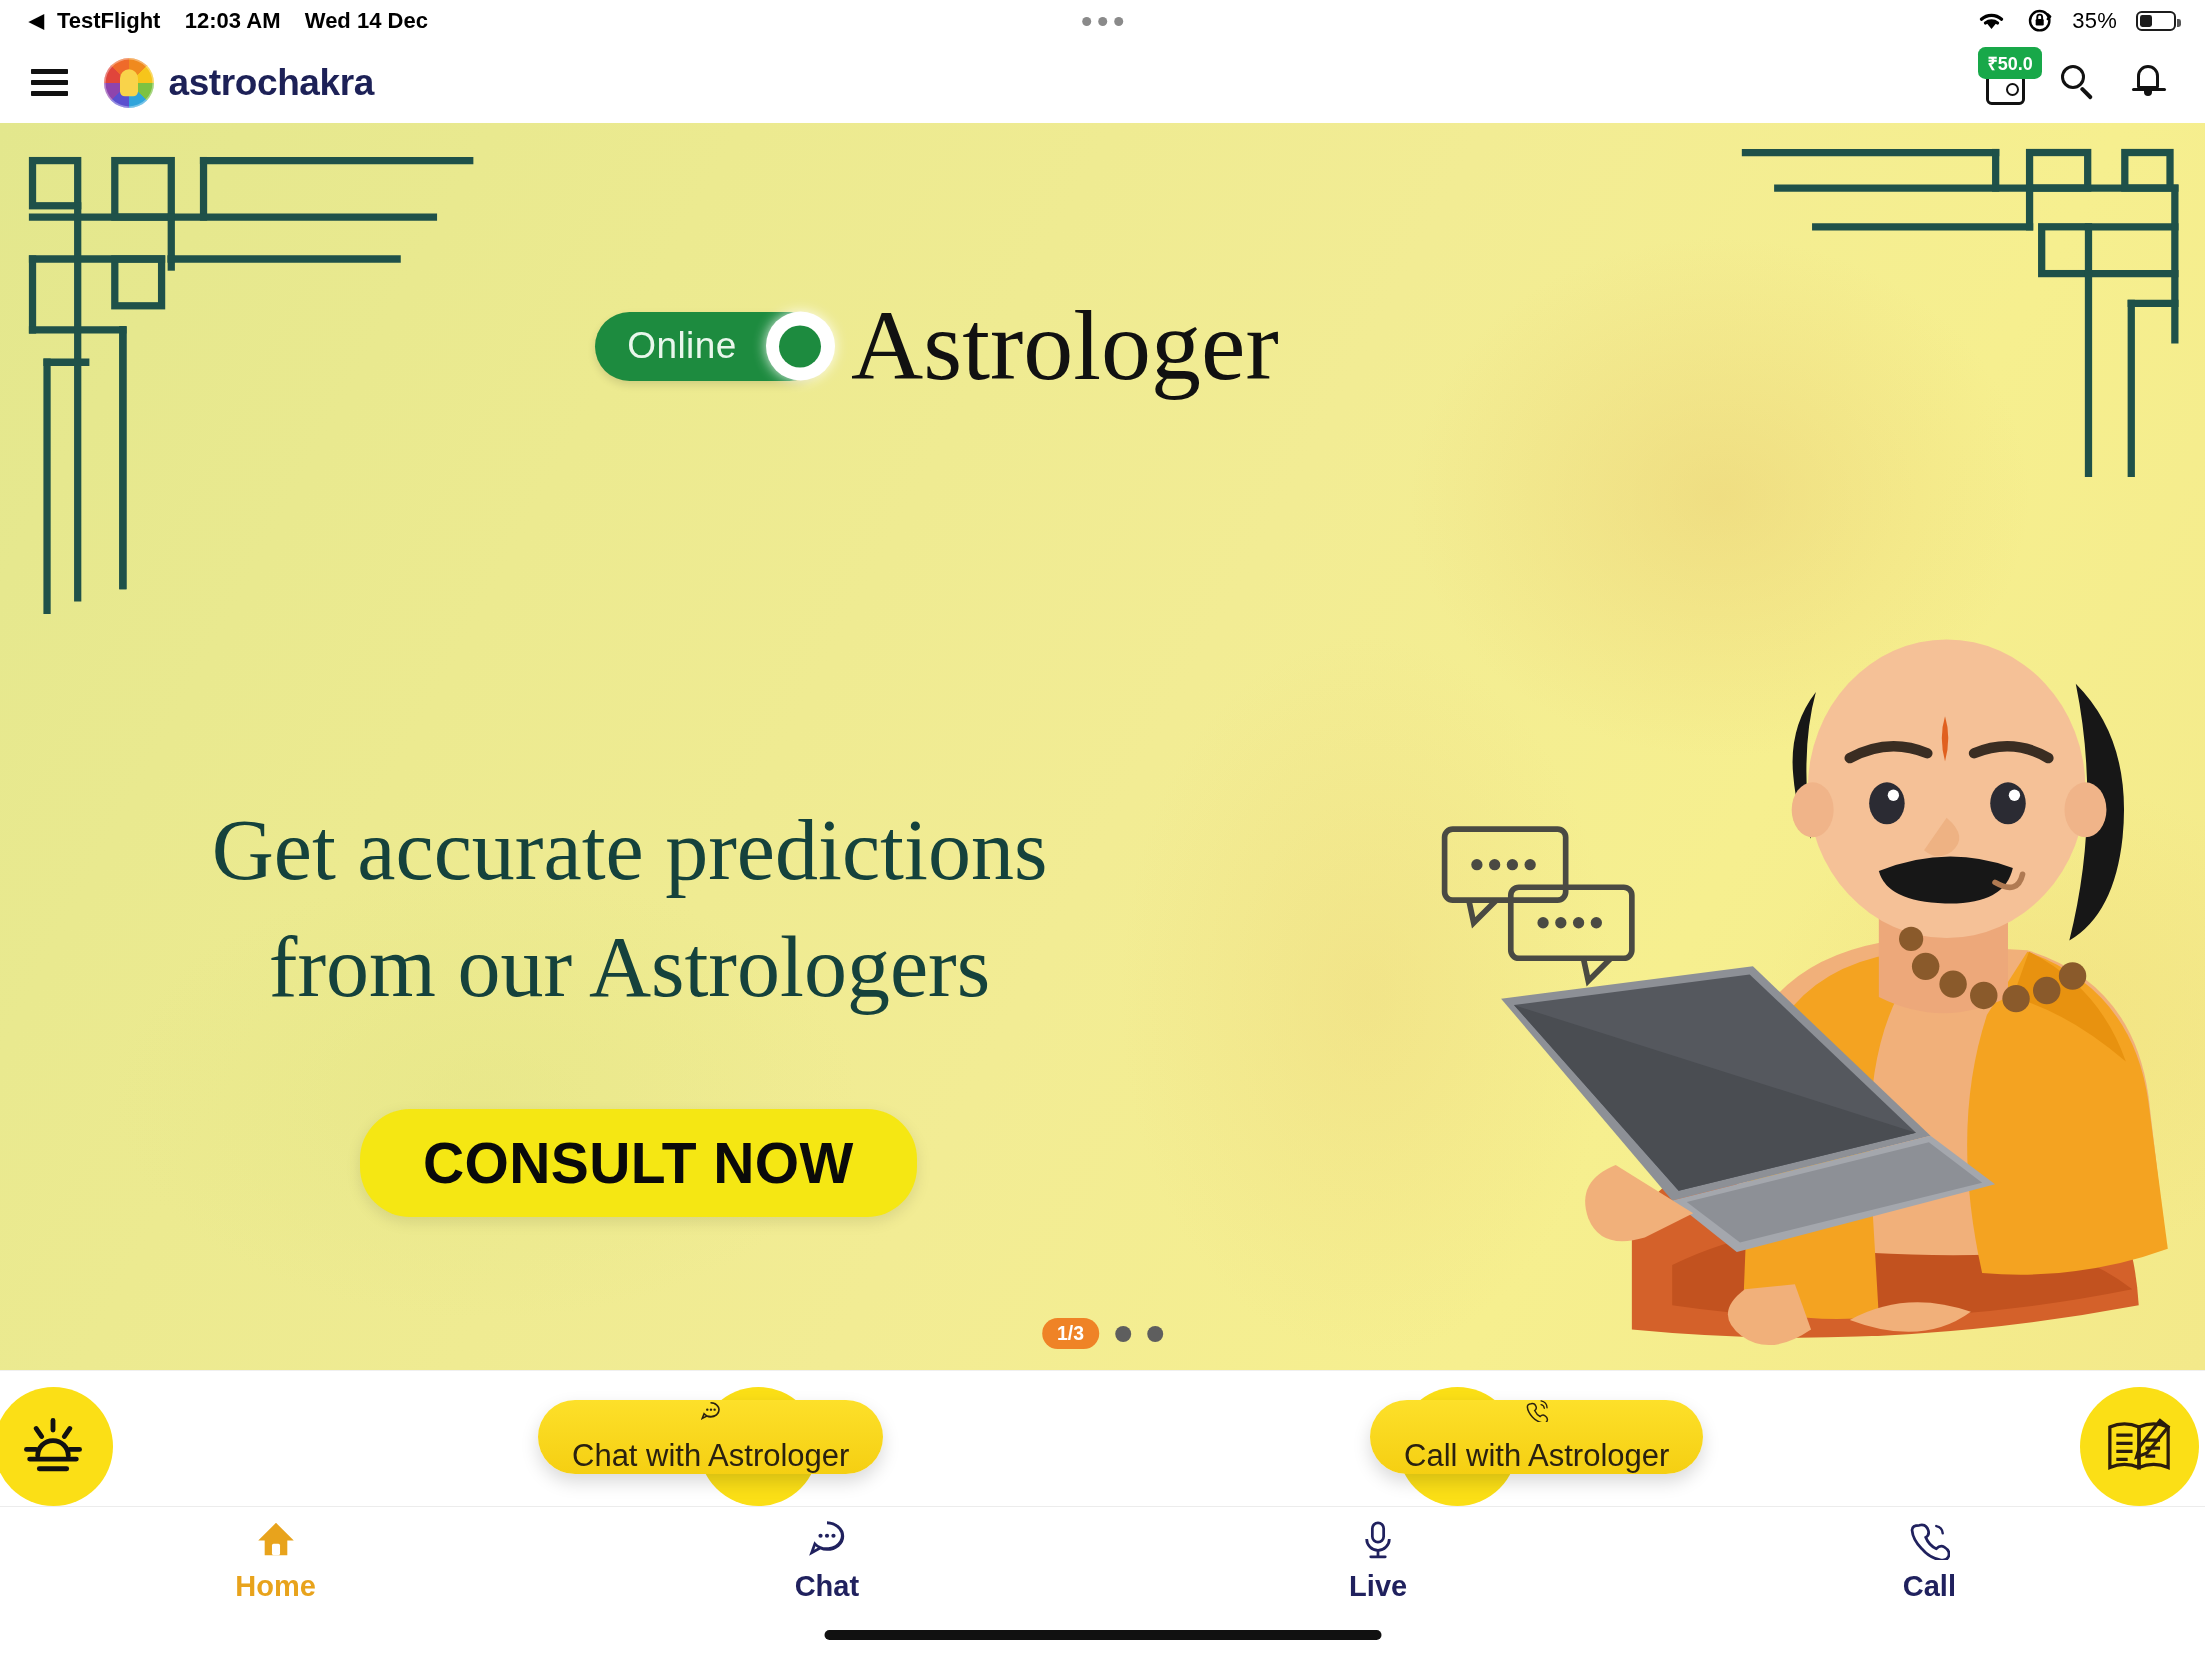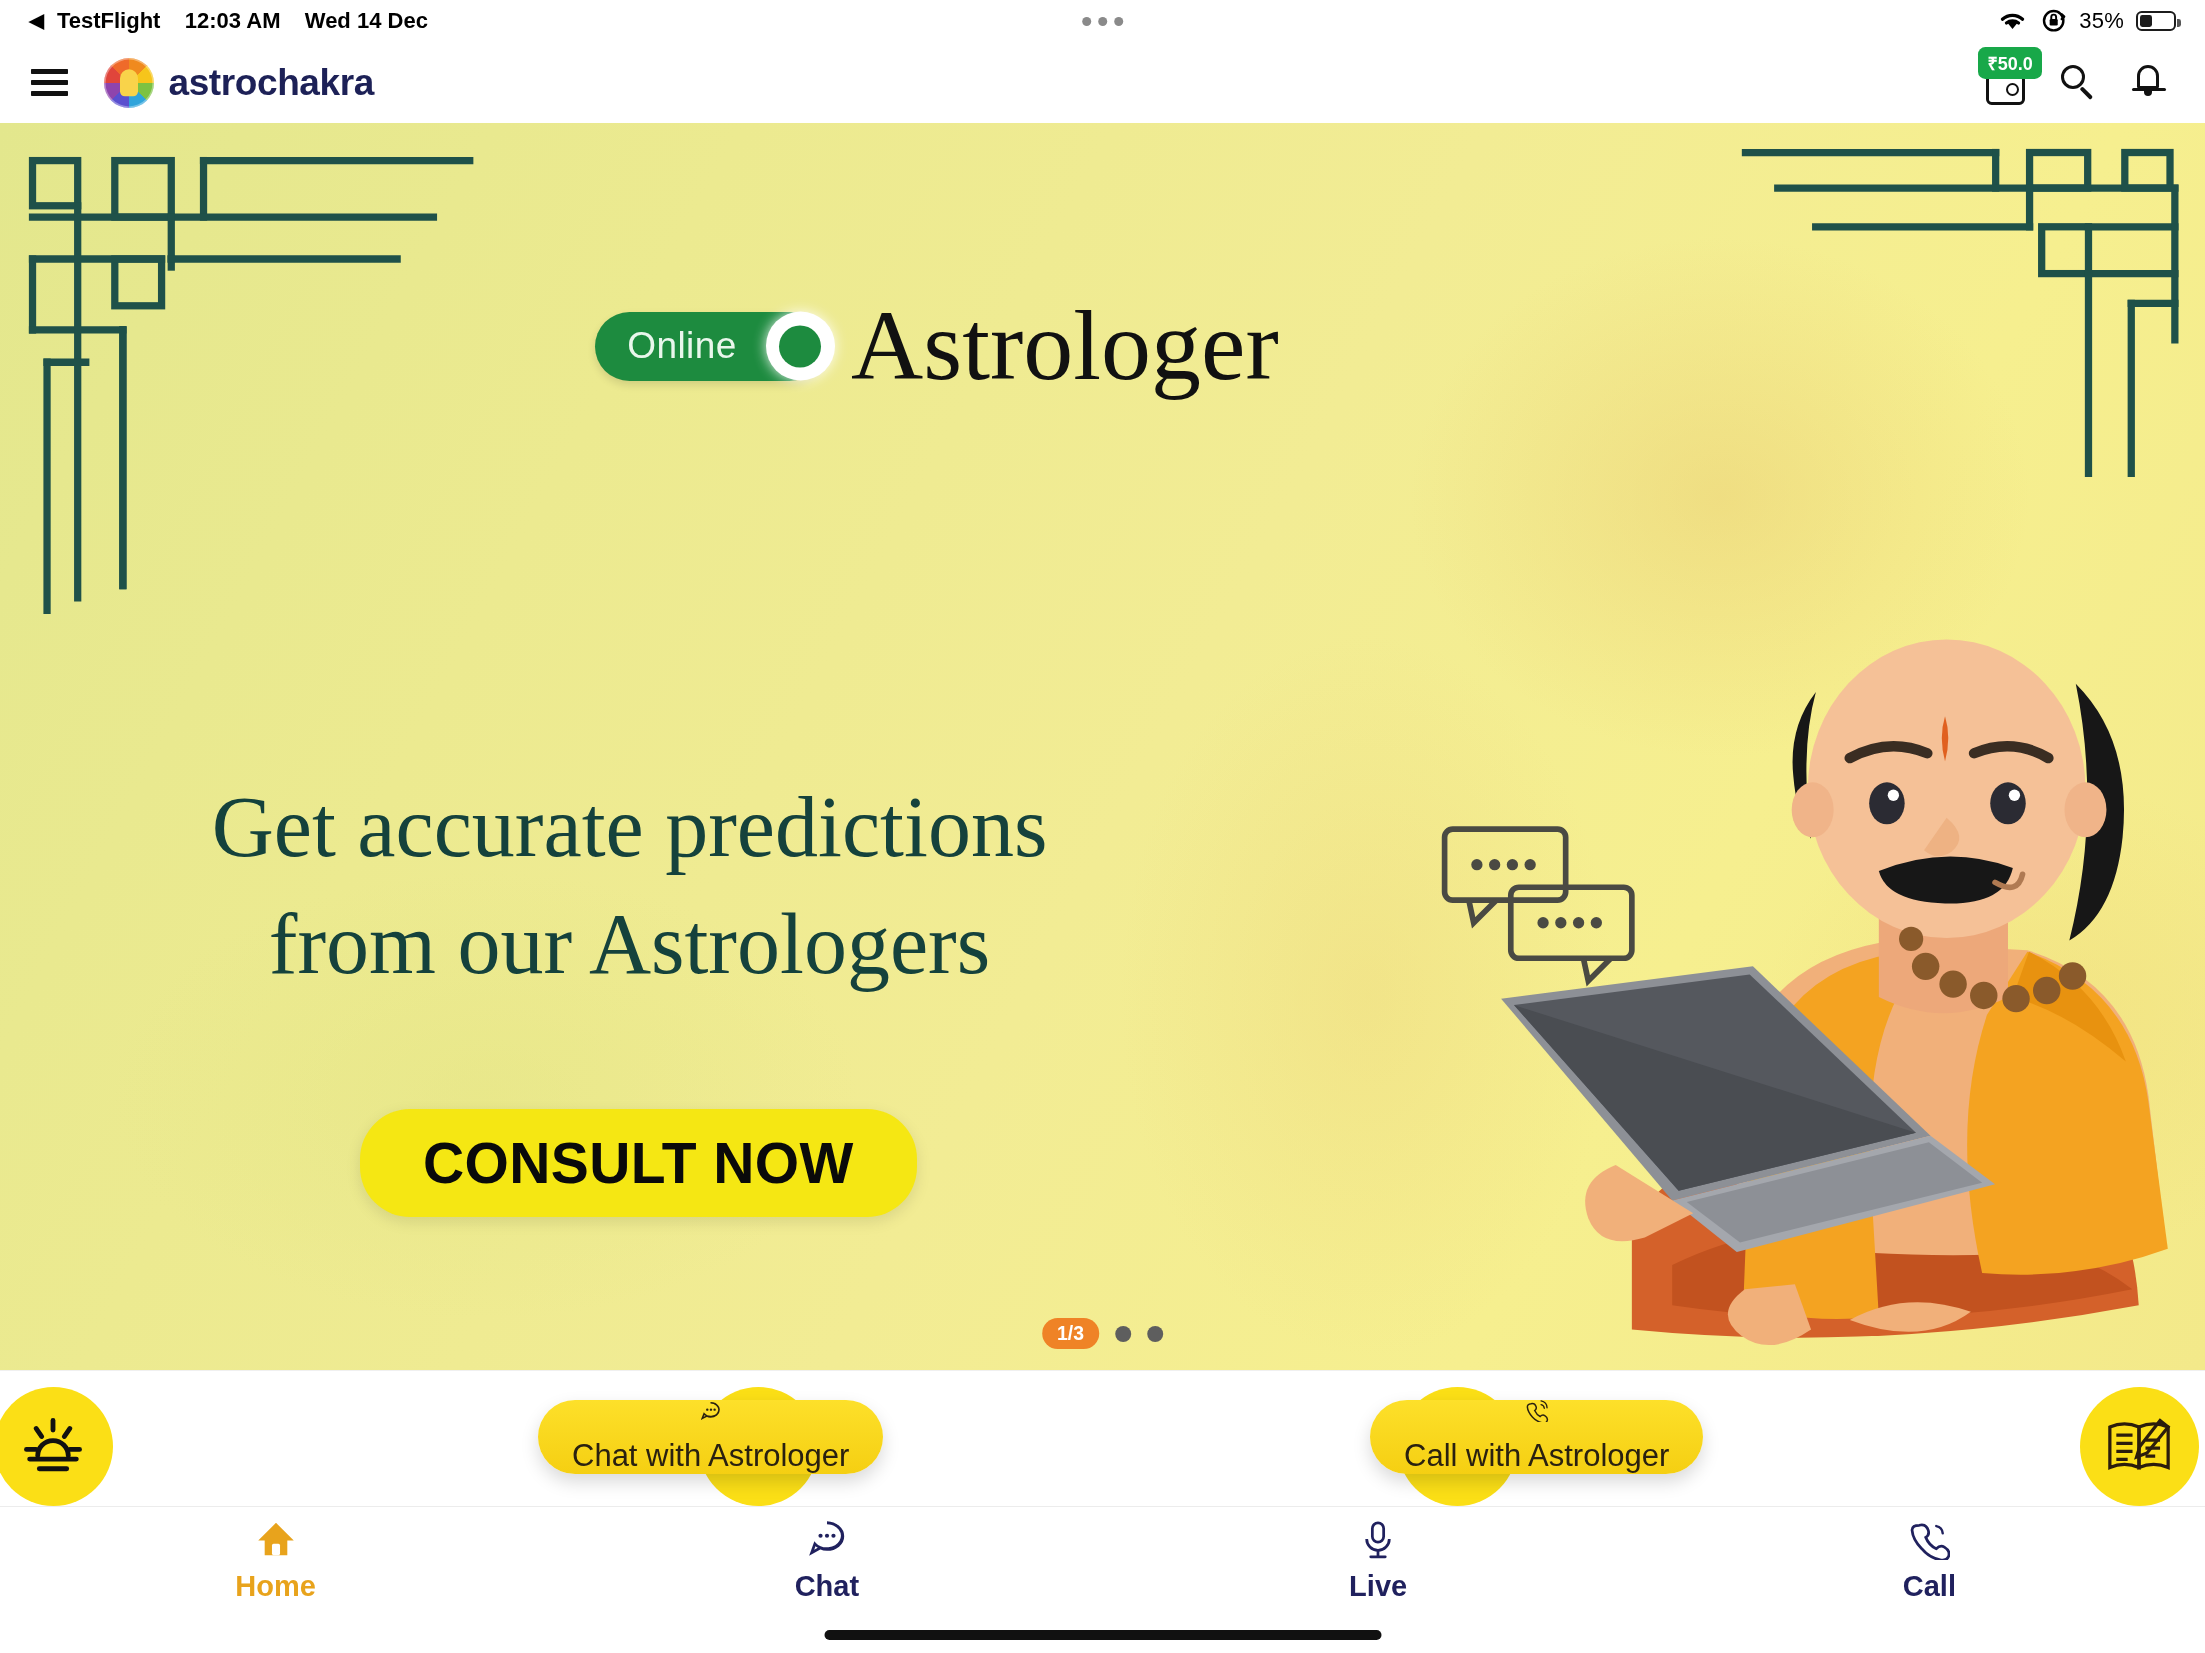--- a/index.html
+++ b/index.html
@@ -15,21 +15,21 @@
   .statusbar {
     position: absolute; top: 0; left: 0; width: 2205px; height: 42px;
     display: flex; align-items: center; padding: 0 29px;
     font-size: 22px; font-weight: 600; color: #000; z-index: 40;
   }
   .sb-left { display: flex; align-items: center; gap: 13px; }
   .sb-back-arrow { font-size: 19.4px; line-height: 1; }
   .sb-center { position: absolute; left: 50%; transform: translateX(-50%);
                display: flex; gap: 7.3px; align-items: center; }
   .sb-dot { width: 9px; height: 9px; border-radius: 50%; background: #8a8a8a; }
-  .sb-right { margin-left: auto; display: flex; align-items: center; gap: 12px; }
+  .sb-right { margin-left: auto; display: flex; align-items: center; gap: 19px; }
   .sb-pct { font-size: 22px; font-weight: 500; letter-spacing: 0.2px; }
   .batt { position: relative; width: 40px; height: 20px; border: 2.4px solid #1c1c1c;
           border-radius: 5.7px; }
   .batt::after { content:""; position:absolute; right:-7.3px; top:5.7px; width:4px; height:8px;
                  background:#555; border-radius: 0 2.4px 2.4px 0; }
   .batt-fill { position:absolute; left:1.6px; top:1.6px; bottom:1.6px; width:35%;
                background:#1c1c1c; border-radius:2.4px; }
 
   
   .appbar {
@@ -89,21 +89,21 @@
   .online-pill { position: relative; display:flex; align-items:center;
     background:#1d8b3f; border-radius: 50px; height: 69px; padding: 0 87px 0 32px;
     box-shadow: 0 4px 8px rgba(0,0,0,.12); }
   .online-pill .lbl { color:#e9f7ec; font-size: 37px; font-weight: 400; letter-spacing:0.4px; }
   .online-knob { position:absolute; right: -11.3px; top: 50%; transform: translateY(-50%);
     width: 69px; height: 69px; border-radius:50%; background:#fff;
     box-shadow: 0 0 13px rgba(255,255,255,.9); display:flex; align-items:center; justify-content:center; }
   .online-knob i { display:block; width:42px; height:42px; border-radius:50%; background:#1d8b3f; }
   .hero-title { font-family: "Liberation Serif", serif; font-size: 100px; color:#111;
                 line-height: 1; letter-spacing: 0px; }
-  .hero-head { position:absolute; top: 646px; left: 0; width: 1259px; text-align:center;
+  .hero-head { position:absolute; top: 669px; left: 0; width: 1259px; text-align:center;
     font-family: "Liberation Serif", serif; color:#15423c; font-size: 86px;
     line-height: 1.36; }
   .hero-head .l2 { display:block; }
   .cta { position:absolute; top: 986px; left: 360px; background:#f5e713; color:#0a0a0a;
     font-size: 57px; font-weight: 800; letter-spacing: 0.4px;
     padding: 21px 63px; border: none; border-radius: 50px; cursor:pointer;
     font-family: "Liberation Sans", sans-serif;
     box-shadow: 0 4.8px 14.5px rgba(0,0,0,.10); }
   .hero-art { position:absolute; right: 0px; bottom: -8px; width: 775px; height: 791px; }
   .pager { position:absolute; bottom: 21px; left: 50%; transform: translateX(-50%);

